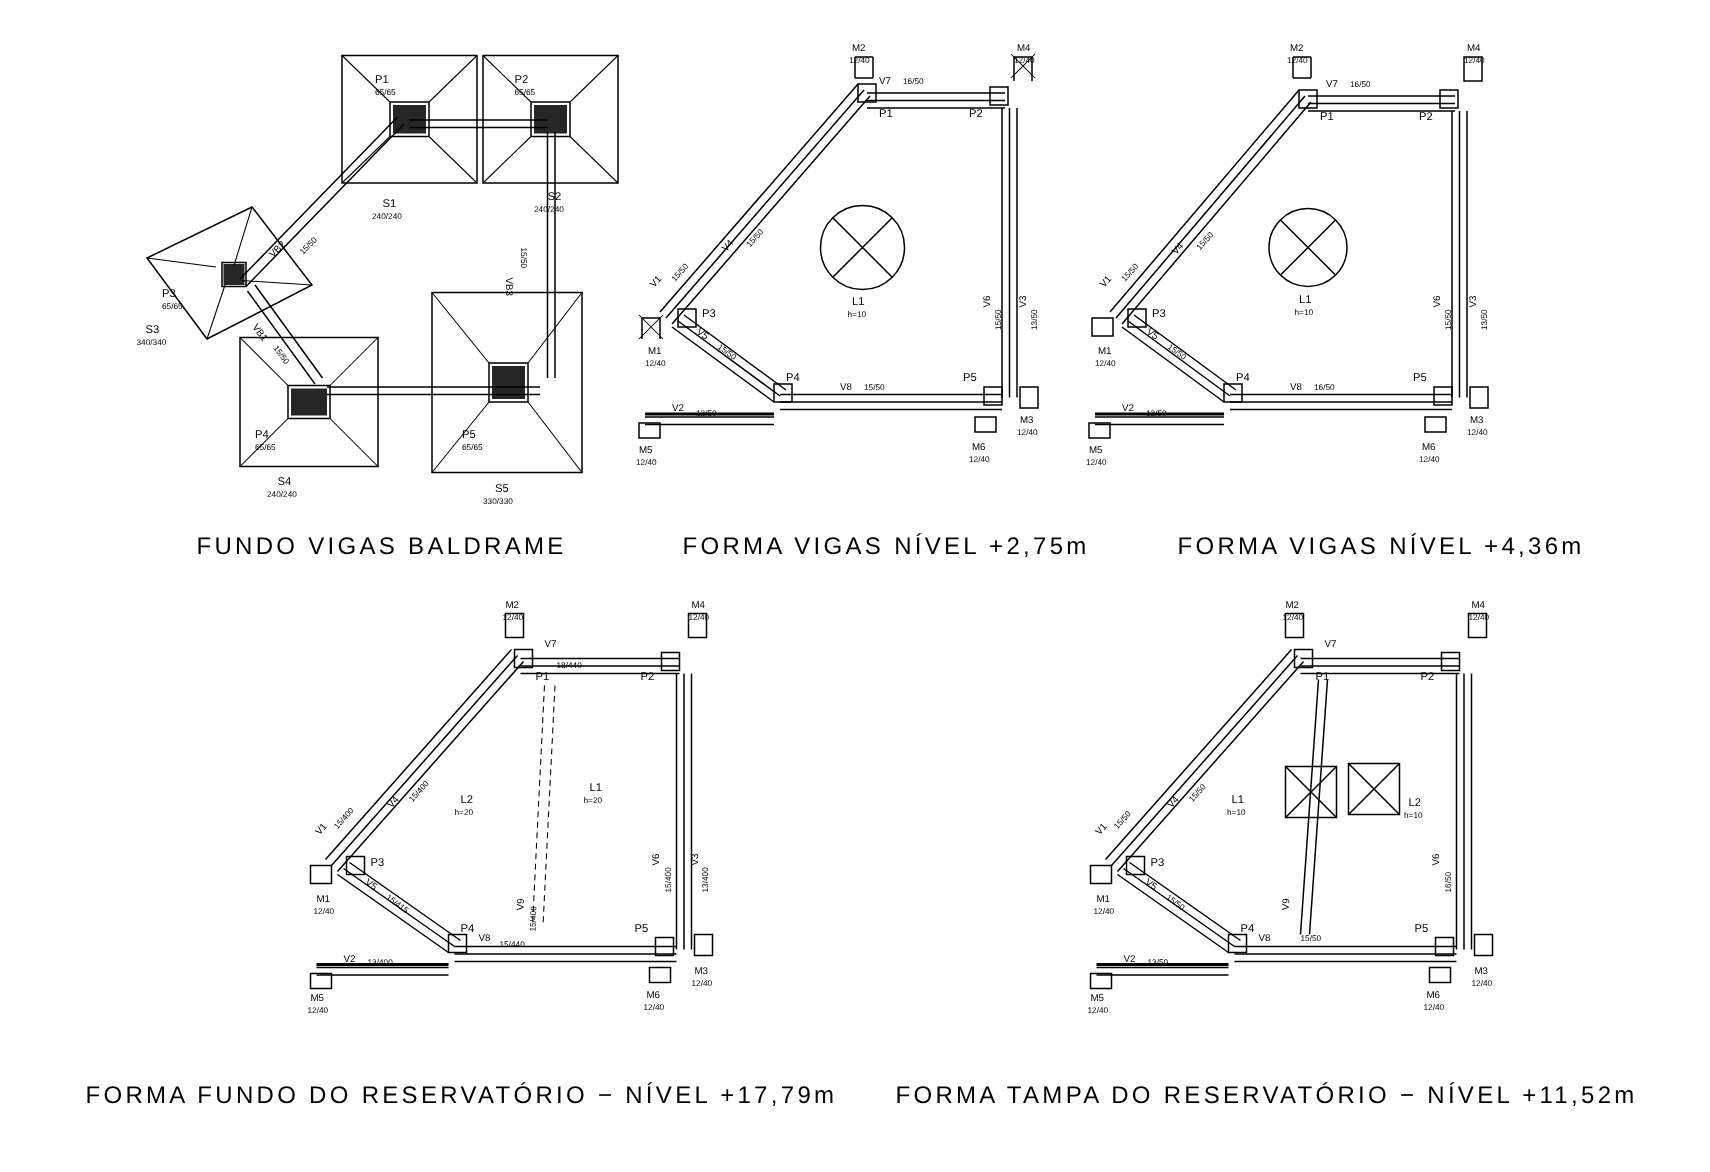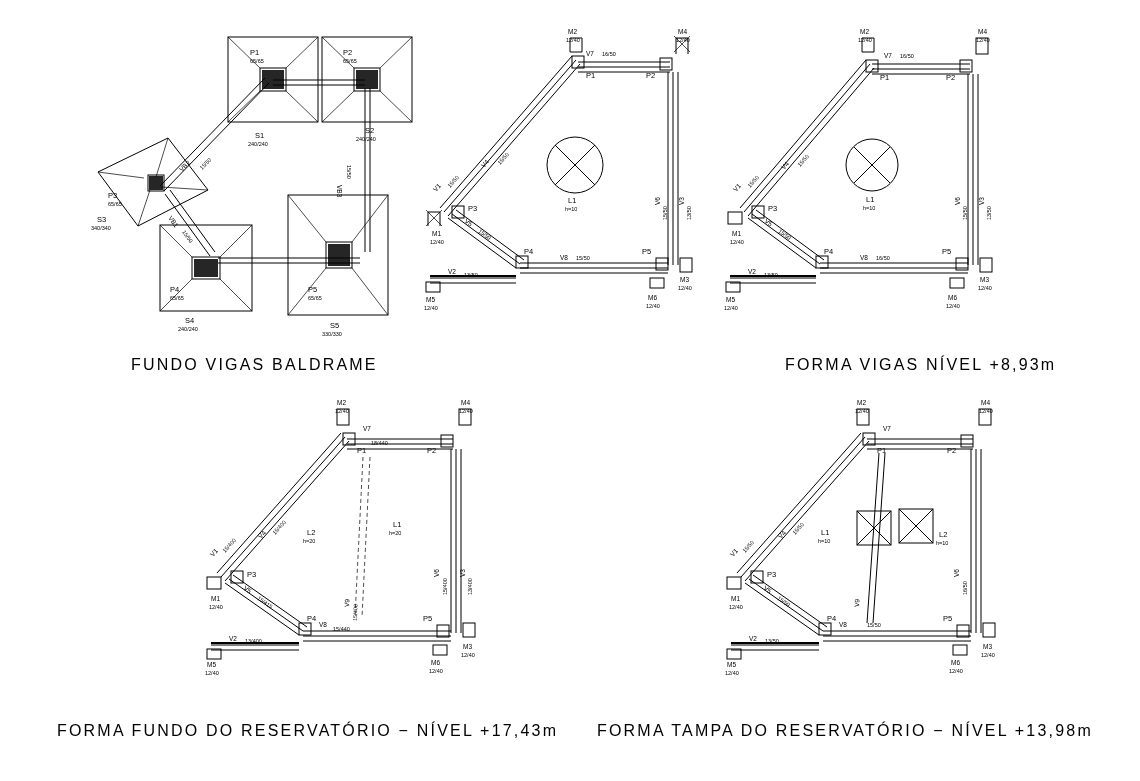--- a/index.html
+++ b/index.html
@@ -297,21 +297,22 @@
 
       <g>
           <rect class="ln" x="260" y="238" width="12" height="14"></rect>
         </g>
       <text class="t6" x="260" y="262">M3</text>
       <text class="t5" x="258" y="270">12/40</text>
     </svg>
   </div>
 
   <div class="caption" style="left:131px; top:356px;">FUNDO  VIGAS  BALDRAME</div>
-  <div class="caption" style="left:785px; top:356px;">FORMA  VIGAS  NÍVEL  +8,93m</div>
+  <div class="caption" style="left:455px; top:356px;">FORMA  VIGAS  NÍVEL  +2,75m</div>
+  <div class="caption" style="left:785px; top:356px;">FORMA  VIGAS  NÍVEL  +4,36m</div>
 
   <div class="panel" style="left:195px; top:395px; width:300px; height:290px;">
     <svg width="300" height="290" viewBox="0 0 300 290">
       <g>
         <rect class="ln" x="142" y="14" width="12" height="16"></rect>
       </g>
       <text class="t6" x="142" y="10">M2</text>
       <text class="t5" x="140" y="18">12/40</text>
 
       <g>
@@ -481,16 +482,16 @@
       <text class="t5" x="234" y="278">12/40</text>
 
       <g>
           <rect class="ln" x="268" y="228" width="12" height="14"></rect>
         </g>
       <text class="t6" x="268" y="254">M3</text>
       <text class="t5" x="266" y="262">12/40</text>
     </svg>
   </div>
 
-  <div class="caption" style="left:57px; top:722px;">FORMA  FUNDO  DO  RESERVATÓRIO  −  NÍVEL  +17,43m</div>
-  <div class="caption" style="left:597px; top:722px;">FORMA  TAMPA  DO  RESERVATÓRIO  −  NÍVEL  +13,98m</div>
+  <div class="caption" style="left:57px; top:722px;">FORMA  FUNDO  DO  RESERVATÓRIO  −  NÍVEL  +17,79m</div>
+  <div class="caption" style="left:597px; top:722px;">FORMA  TAMPA  DO  RESERVATÓRIO  −  NÍVEL  +11,52m</div>
 
 </div>
 
 </body></html>

